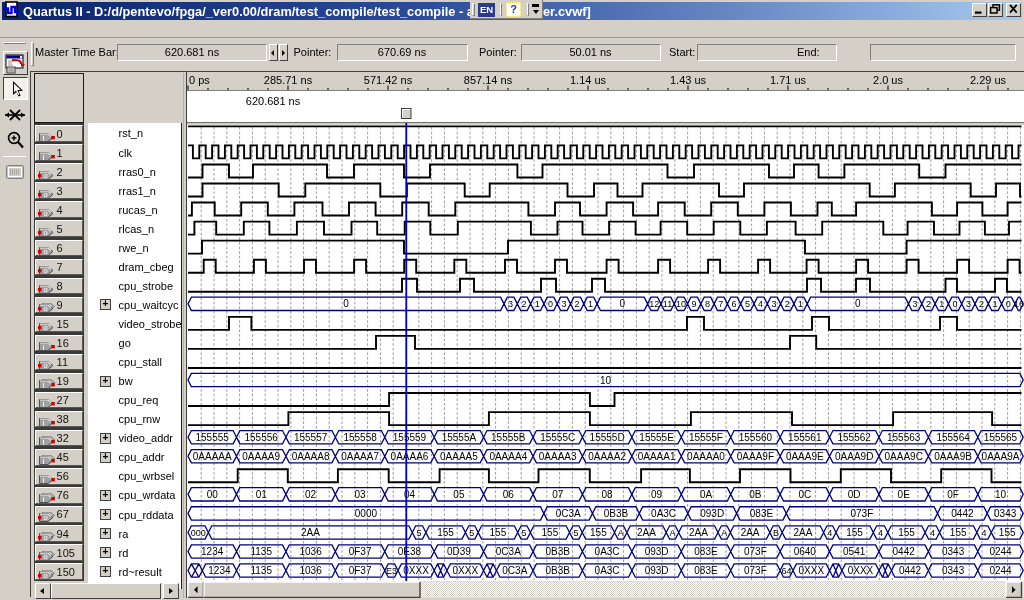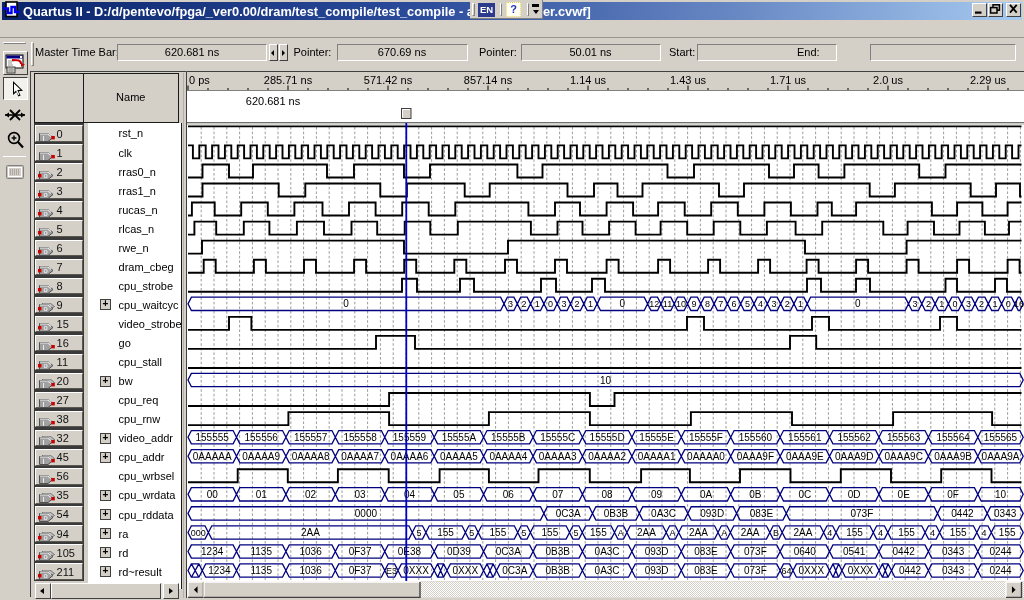--- a/index.html
+++ b/index.html
@@ -119,21 +119,20 @@
 </svg></div>
  <div class="abs" style="left:3px;top:117.5px;width:23px;height:1px;background:#808080;border-bottom:1px solid #fff"></div>
  <div class="tbtn" style="top:122.5px;height:22px"><svg width="24" height="22" viewBox="0 0 24 22" xmlns="http://www.w3.org/2000/svg">
 <rect x="3.5" y="4.5" width="17" height="13" rx="1" fill="#c8c4bc" stroke="#808080" stroke-width="1"></rect>
 <rect x="5.5" y="6.5" width="13" height="9" fill="#d4d0c8" stroke="#ffffff" stroke-width="1"></rect>
 <path d="M7,9h10M7,11h10M7,13h10" stroke="#808080" stroke-width="1" stroke-dasharray="1,1"></path>
 </svg></div>
 </div>
 <div class="abs" id="mainpanel">
  <div id="hdrA"></div>
-    <div id="hdrB">Name</div>
  <div id="gutcol">
       <div class="gcell" style="top:2.2px">
         <span class="gico"><svg width="18" height="11" viewBox="0 0 18 11" xmlns="http://www.w3.org/2000/svg">
             <polygon points="1.5,1.5 10,1.5 15,5.5 10,9.5 1.5,9.5" fill="#a0a0a0" stroke="#505050" stroke-width="1"></polygon>
             <path d="M2,2 L10,2 L13,4.5" stroke="#e8e8e8" stroke-width="1.2" fill="none"></path>
             <rect x="13.4" y="4" width="3.4" height="3.4" fill="#cc0000"></rect>
             <text x="5.6" y="8.6" font-size="8" fill="#ffffff" text-anchor="middle" font-family="Liberation Sans">I</text>
           </svg></span>
         <span class="gnum">0</span>
       </div>
@@ -247,21 +246,21 @@
         <span class="gnum">11</span>
       </div>
       <div class="gcell" style="top:249.8px">
         <span class="gico"><svg width="18" height="11" viewBox="0 0 18 11" xmlns="http://www.w3.org/2000/svg">
             <polygon points="4.5,0 12,0 16.5,3.5 14,5 7,5 4.5,2" fill="#c0c0c0" stroke="#606060" stroke-width="0.8"></polygon>
             <polygon points="1.5,1.5 10,1.5 15,5.5 10,9.5 1.5,9.5" fill="#a0a0a0" stroke="#505050" stroke-width="1"></polygon>
             <path d="M2,2 L10,2 L13,4.5" stroke="#e8e8e8" stroke-width="1.2" fill="none"></path>
             <rect x="13.4" y="4" width="3.4" height="3.4" fill="#cc0000"></rect>
             <text x="5.6" y="8.6" font-size="8" fill="#ffffff" text-anchor="middle" font-family="Liberation Sans">I</text>
           </svg></span>
-        <span class="gnum">20</span>
+        <span class="gnum">19</span>
       </div>
       <div class="gcell" style="top:268.8px">
         <span class="gico"><svg width="18" height="11" viewBox="0 0 18 11" xmlns="http://www.w3.org/2000/svg">
             <polygon points="1.5,1.5 10,1.5 15,5.5 10,9.5 1.5,9.5" fill="#a0a0a0" stroke="#505050" stroke-width="1"></polygon>
             <path d="M2,2 L10,2 L13,4.5" stroke="#e8e8e8" stroke-width="1.2" fill="none"></path>
             <rect x="13.4" y="4" width="3.4" height="3.4" fill="#cc0000"></rect>
             <text x="5.6" y="8.6" font-size="8" fill="#ffffff" text-anchor="middle" font-family="Liberation Sans">I</text>
           </svg></span>
         <span class="gnum">27</span>
       </div>
@@ -304,31 +303,31 @@
         <span class="gnum">56</span>
       </div>
       <div class="gcell" style="top:364.1px">
         <span class="gico"><svg width="18" height="11" viewBox="0 0 18 11" xmlns="http://www.w3.org/2000/svg">
             <polygon points="4.5,0 12,0 16.5,3.5 14,5 7,5 4.5,2" fill="#c0c0c0" stroke="#606060" stroke-width="0.8"></polygon>
             <polygon points="1.5,1.5 10,1.5 15,5.5 10,9.5 1.5,9.5" fill="#a0a0a0" stroke="#505050" stroke-width="1"></polygon>
             <path d="M2,2 L10,2 L13,4.5" stroke="#e8e8e8" stroke-width="1.2" fill="none"></path>
             <rect x="13.4" y="4" width="3.4" height="3.4" fill="#cc0000"></rect>
             <text x="5.6" y="8.6" font-size="8" fill="#ffffff" text-anchor="middle" font-family="Liberation Sans">I</text>
           </svg></span>
-        <span class="gnum">35</span>
+        <span class="gnum">76</span>
       </div>
       <div class="gcell" style="top:383.1px">
         <span class="gico"><svg width="18" height="11" viewBox="0 0 18 11" xmlns="http://www.w3.org/2000/svg">
             <polygon points="4.5,0 12,0 16.5,3.5 14,5 7,5 4.5,2" fill="#c0c0c0" stroke="#606060" stroke-width="0.8"></polygon>
             <polygon points="1.5,1.5 10,1.5 15,5.5 10,9.5 1.5,9.5" fill="#a0a0a0" stroke="#505050" stroke-width="1"></polygon>
             <path d="M2,2 L10,2 L13,4.5" stroke="#e8e8e8" stroke-width="1.2" fill="none"></path>
             <rect x="0" y="4" width="3.4" height="3.4" fill="#cc0000"></rect>
             <text x="7.6" y="8.4" font-size="7.5" fill="#ffffff" text-anchor="middle" font-family="Liberation Sans">o</text>
           </svg></span>
-        <span class="gnum">54</span>
+        <span class="gnum">67</span>
       </div>
       <div class="gcell" style="top:402.2px">
         <span class="gico"><svg width="18" height="11" viewBox="0 0 18 11" xmlns="http://www.w3.org/2000/svg">
             <polygon points="4.5,0 12,0 16.5,3.5 14,5 7,5 4.5,2" fill="#c0c0c0" stroke="#606060" stroke-width="0.8"></polygon>
             <polygon points="1.5,1.5 10,1.5 15,5.5 10,9.5 1.5,9.5" fill="#a0a0a0" stroke="#505050" stroke-width="1"></polygon>
             <path d="M2,2 L10,2 L13,4.5" stroke="#e8e8e8" stroke-width="1.2" fill="none"></path>
             <rect x="0" y="4" width="3.4" height="3.4" fill="#cc0000"></rect>
             <text x="7.6" y="8.4" font-size="7.5" fill="#ffffff" text-anchor="middle" font-family="Liberation Sans">o</text>
           </svg></span>
         <span class="gnum">94</span>
@@ -344,21 +343,21 @@
         <span class="gnum">105</span>
       </div>
       <div class="gcell" style="top:440.3px">
         <span class="gico"><svg width="18" height="11" viewBox="0 0 18 11" xmlns="http://www.w3.org/2000/svg">
             <polygon points="4.5,0 12,0 16.5,3.5 14,5 7,5 4.5,2" fill="#c0c0c0" stroke="#606060" stroke-width="0.8"></polygon>
             <polygon points="1.5,1.5 10,1.5 15,5.5 10,9.5 1.5,9.5" fill="#a0a0a0" stroke="#505050" stroke-width="1"></polygon>
             <path d="M2,2 L10,2 L13,4.5" stroke="#e8e8e8" stroke-width="1.2" fill="none"></path>
             <rect x="0" y="4" width="3.4" height="3.4" fill="#cc0000"></rect>
             <text x="7.6" y="8.4" font-size="7.5" fill="#ffffff" text-anchor="middle" font-family="Liberation Sans">o</text>
           </svg></span>
-        <span class="gnum">211</span>
+        <span class="gnum">150</span>
       </div>
     </div>
  <div id="namecol">
       <div class="nm" style="top:4.1px">rst_n</div>
       <div class="nm" style="top:23.2px">clk</div>
       <div class="nm" style="top:42.2px">rras0_n</div>
       <div class="nm" style="top:61.3px">rras1_n</div>
       <div class="nm" style="top:80.3px">rucas_n</div>
       <div class="nm" style="top:99.4px">rlcas_n</div>
       <div class="nm" style="top:118.5px">rwe_n</div>

